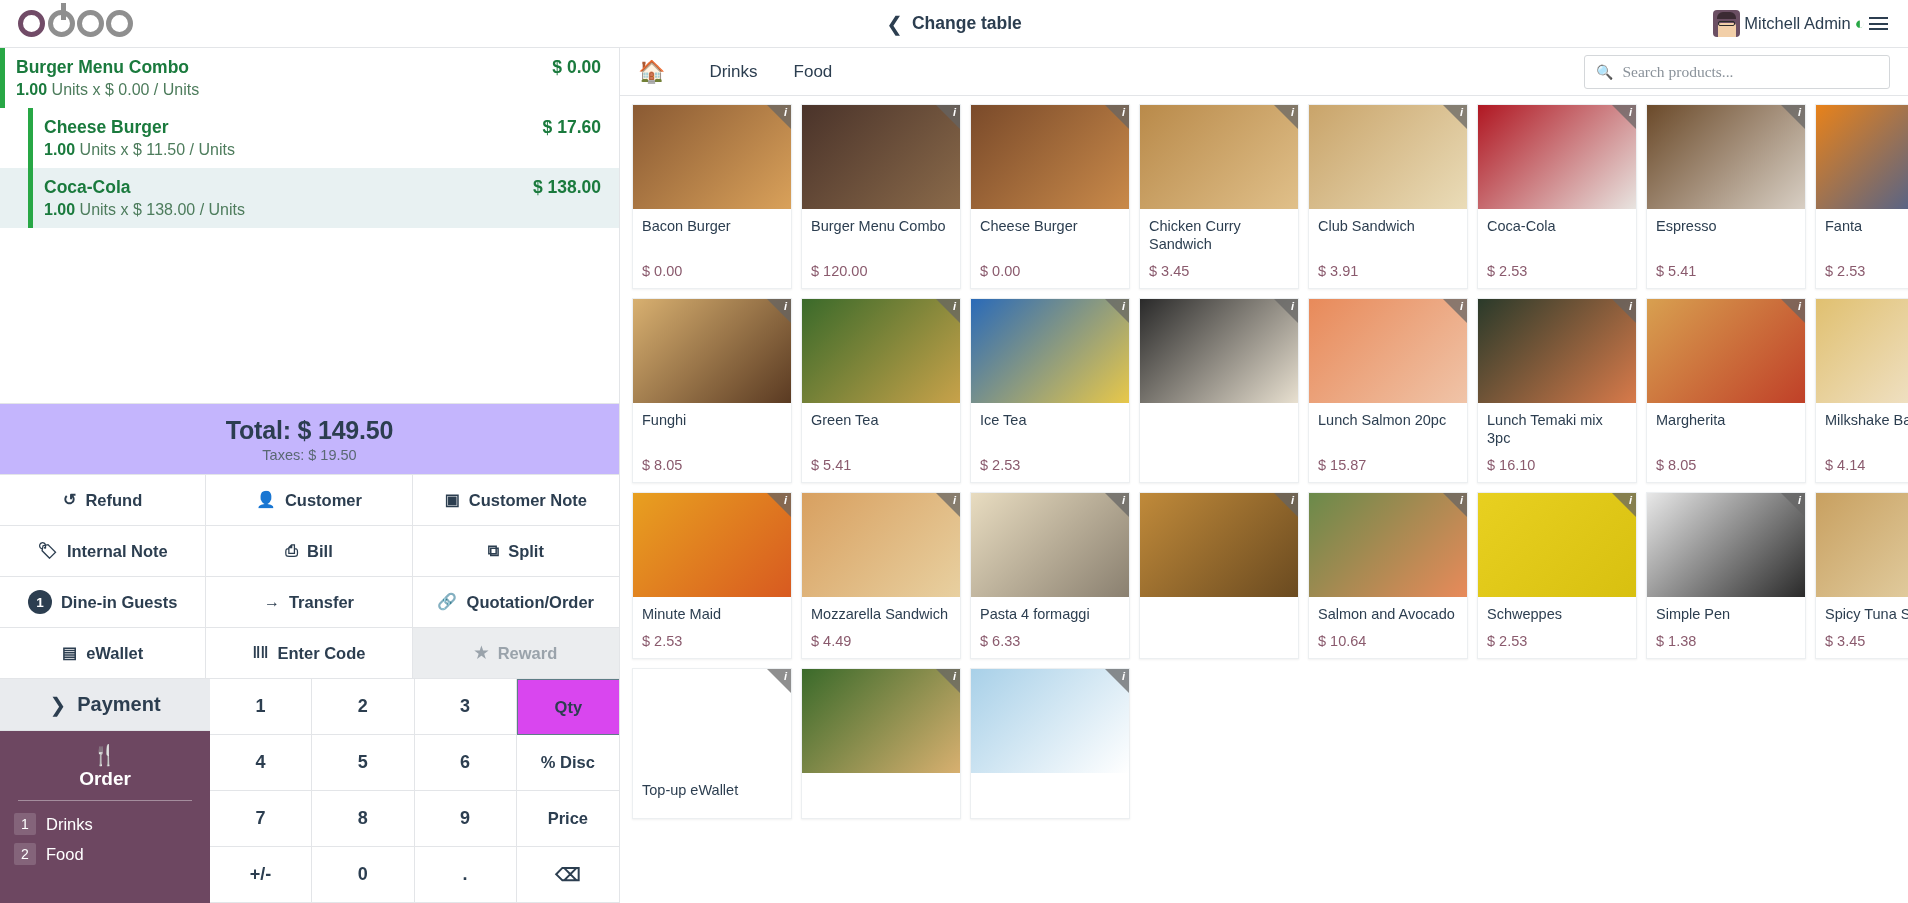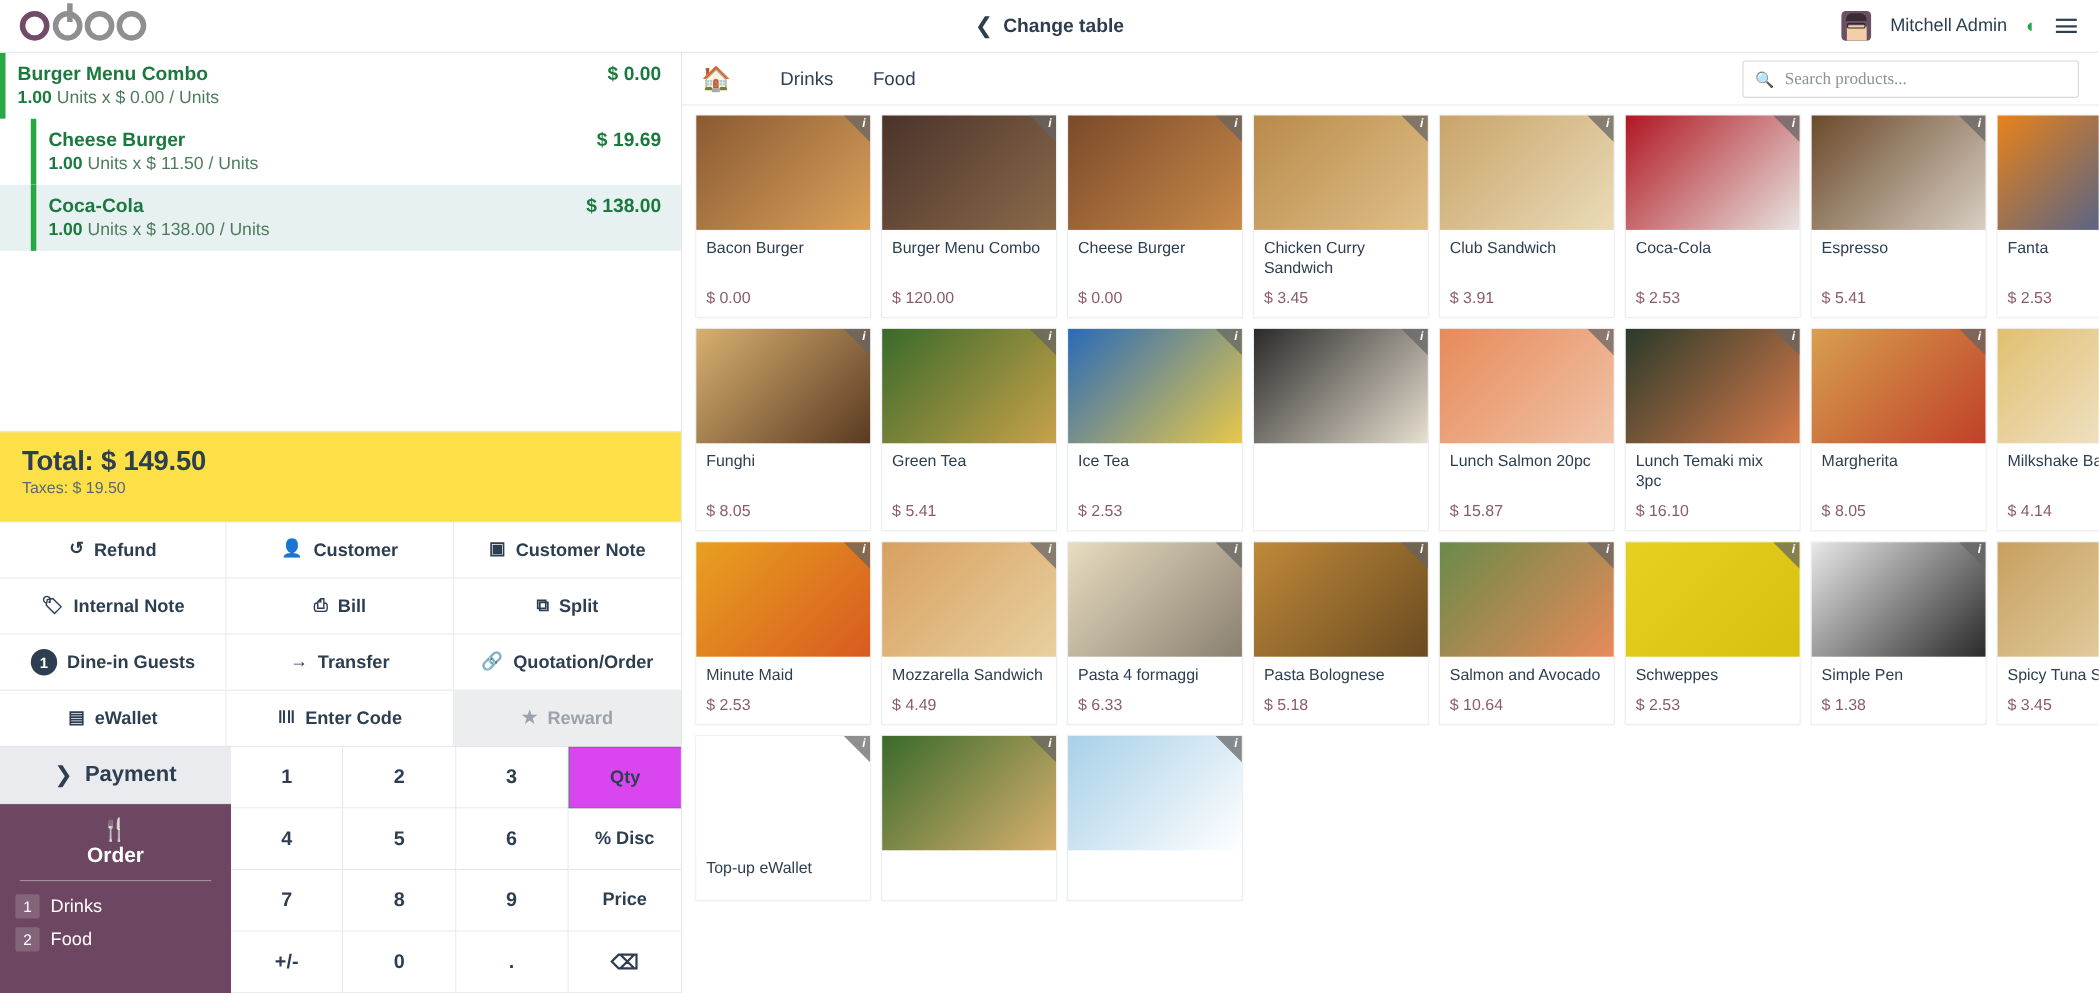--- a/index.html
+++ b/index.html
@@ -26,21 +26,21 @@
   .center-nav {
     position:absolute; left:0; right:0; display:flex; justify-content:center; align-items:center;
     pointer-events:none;
   }
   .change-table {
     display:flex; align-items:center; gap:9px; font-size:17.5px; font-weight:700; color:#2c3e50;
     pointer-events:auto; cursor:pointer;
   }
   .chev-left { font-size: 20px; font-weight: 400; line-height: 1; }
   .topbar-right {
-    margin-left:auto; display:flex; align-items:center; gap:17px; padding-right: 20px;
+    margin-left:auto; display:flex; align-items:center; gap:4px; padding-right: 20px;
   }
   .avatar {
     width:27px; height:27px; border-radius:4px; background:#6b4f63; position:relative; overflow:hidden;
     display:flex; align-items:flex-end; justify-content:center;
   }
   .avatar .face { width:18px; height:14px; background:#f2cfa8; border-radius:3px 3px 0 0; position:relative;}
   .avatar .hair { position:absolute; top:2px; left:4px; width:19px; height:7px; background:#3b2b33; border-radius:6px 6px 0 0;}
   .avatar .glass { position:absolute; top:11px; left:5px; width:17px; height:5px; border:1.5px solid #2b2b2b; border-radius:2px;}
   .user-name { font-size: 16.5px; color:#2c3e50; }
   .wifi-icon { color:#28a745; font-size:17px; line-height:1; }
@@ -62,21 +62,21 @@
   .ol-inner { display:flex; justify-content:space-between; align-items:flex-start; padding-left:16px; }
   .orderline.child .ol-inner { padding-left: 44px; }
   .ol-name { font-size:17.5px; font-weight:700; color:#1a7a3d; line-height:1.25; }
   .ol-sub { font-size:16px; color:#4d7c5c; margin-top:2px;text-align:right; }
   .ol-sub .qty { font-weight:700; color:#1a7a3d; }
   .ol-price { font-size:17.5px; font-weight:700; color:#1a7a3d; white-space:nowrap; }
 
   
   .totals {
     border-top:1px solid #e3e5e8; border-bottom:1px solid #e3e5e8;
-    background:#fde047; padding: 12px 20px 22px; text-align:left; flex:0 0 auto;
+    background:#c4b5fd; padding: 12px 20px 11px; text-align:center; flex:0 0 auto;
   }
   .total-line { font-size:25px; font-weight:700; color:#2c3e50; letter-spacing:-0.2px;}
   .taxes-line { font-size:14.5px; color:#5a6873; margin-top:2px; }
 
   
   .actions { display:grid; grid-template-columns: repeat(3, 1fr); flex:0 0 auto; }
   .action-btn {
     height:51px; display:flex; align-items:center; justify-content:center; gap:9px;
     border-right:1px solid #e3e5e8; border-bottom:1px solid #e3e5e8;
     font-size:16.5px; font-weight:700; color:#2c3e50; cursor:pointer; background:#fff;
@@ -211,21 +211,21 @@
               <div class="ol-price">$ 0.00</div>
             </div>
           </div>
           <div class="orderline child">
             <div class="bar"></div>
             <div class="ol-inner">
               <div>
                 <div class="ol-name">Cheese Burger</div>
                 <div class="ol-sub"><span class="qty">1.00</span> <span>Units x $ 11.50 / Units</span></div>
               </div>
-              <div class="ol-price">$ 19.69</div>
+              <div class="ol-price">$ 17.60</div>
             </div>
           </div>
           <div class="orderline child selected">
             <div class="bar"></div>
             <div class="ol-inner">
               <div>
                 <div class="ol-name">Coca-Cola</div>
                 <div class="ol-sub"><span class="qty">1.00</span> <span>Units x $ 138.00 / Units</span></div>
               </div>
               <div class="ol-price">$ 138.00</div>
@@ -524,24 +524,20 @@
               <div class="pinfo">
                 <div class="pname">Pasta 4 formaggi</div>
                 <div class="pprice">$ 6.33</div>
               </div>
             </div>
             <div class="pcard">
               <div class="pimg" style="background:linear-gradient(135deg,#c08a3a 0%,#6a4a20 100%)">
                 <span class="corner"></span>
                 <span class="corner-i">i</span>
               </div>
-              <div class="pinfo">
-                <div class="pname">Pasta Bolognese</div>
-                <div class="pprice">$ 5.18</div>
-              </div>
             </div>
             <div class="pcard">
               <div class="pimg" style="background:linear-gradient(135deg,#6a8a4a 0%,#e88a5a 100%)">
                 <span class="corner"></span>
                 <span class="corner-i">i</span>
               </div>
               <div class="pinfo">
                 <div class="pname">Salmon and Avocado</div>
                 <div class="pprice">$ 10.64</div>
               </div>

